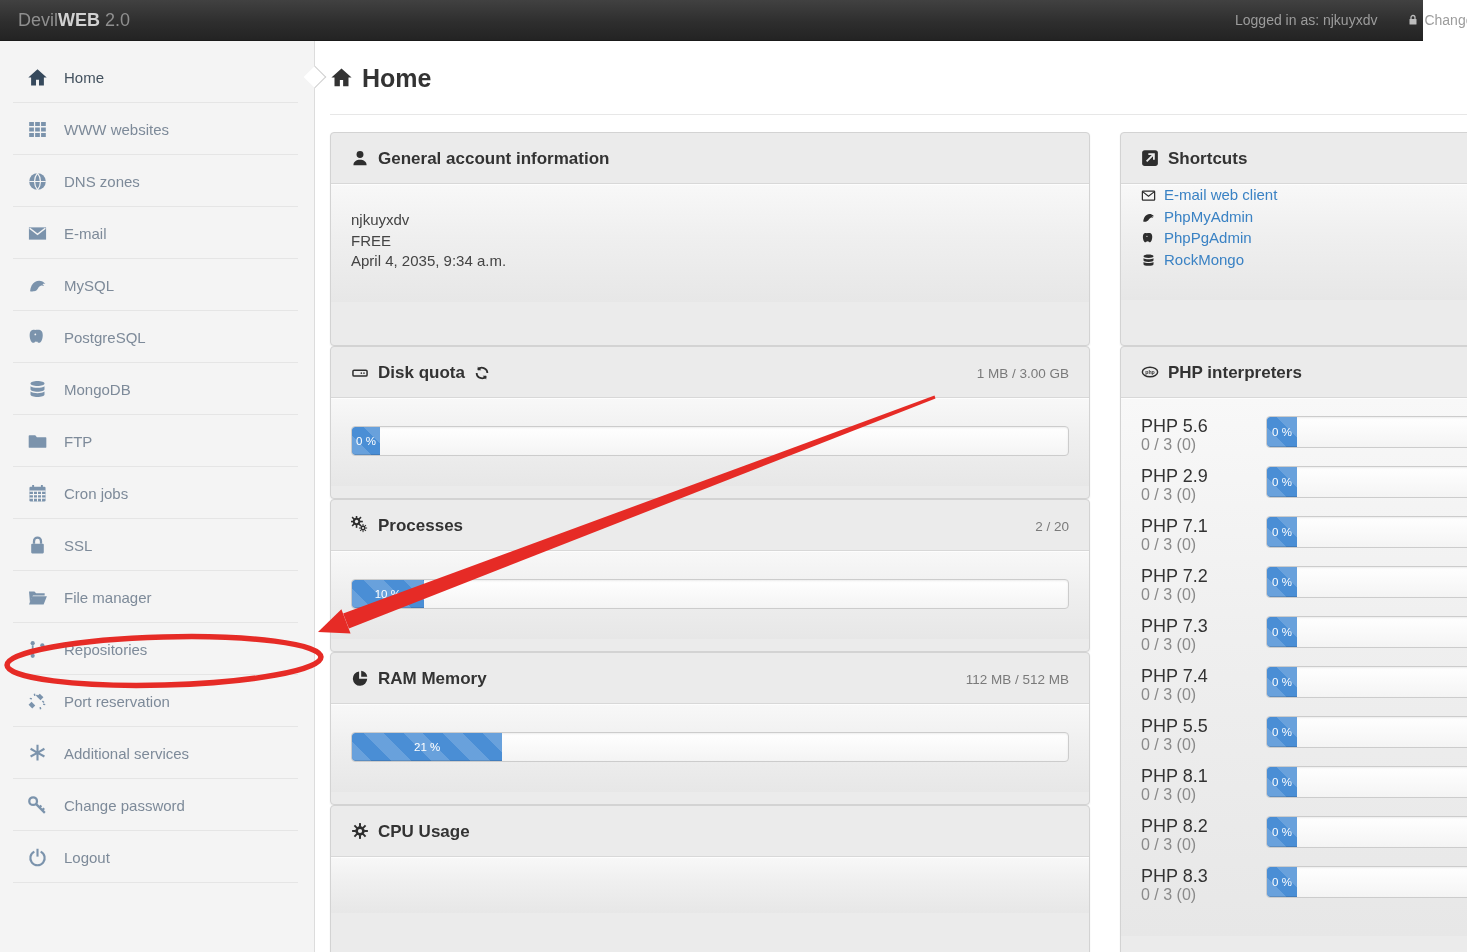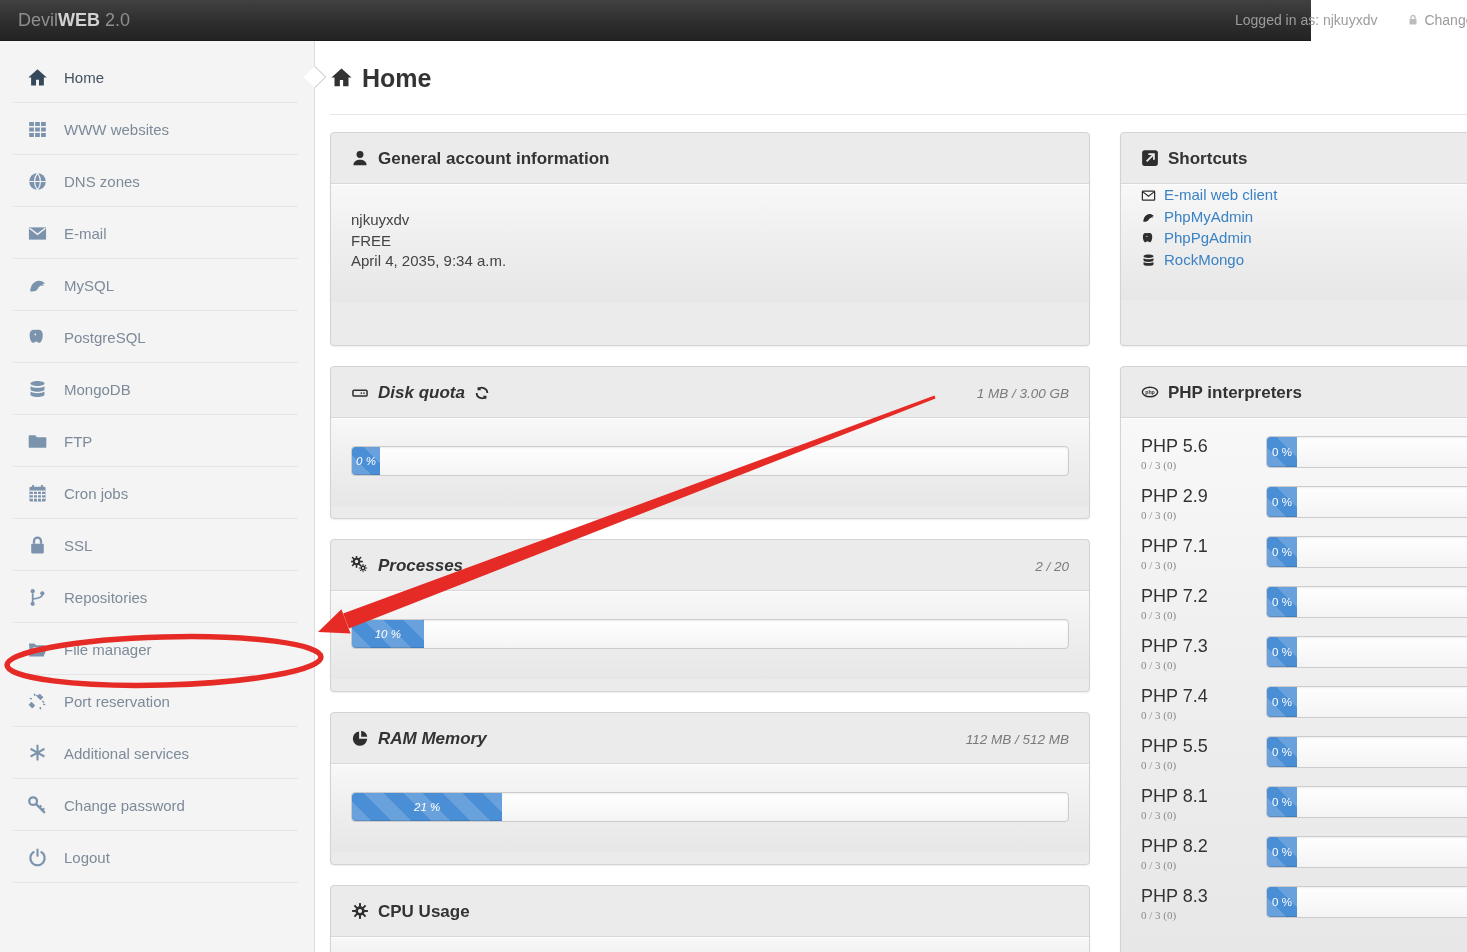--- a/index.html
+++ b/index.html
@@ -4,21 +4,21 @@
 <style>
   html,body{margin:0;padding:0;}
   body{
     width:1467px;height:952px;overflow:hidden;position:relative;
     background:#fff;
     font-family:"Liberation Sans","DejaVu Sans",sans-serif;
     color:#444;
   }
   
   .topbar{
-    position:absolute;top:0;left:0;width:1311px;height:40px;
+    position:absolute;top:0;left:0;width:1423px;height:40px;
     background:linear-gradient(180deg,#414141 0%,#2e2e2e 55%,#232323 100%);
     border-bottom:1px solid #1a1a1a;z-index:20;
   }
   .brand{position:absolute;left:18px;top:0;line-height:40px;font-size:18px;color:#8f8f8f;}
   .brand b{color:#d2d2d2;font-weight:bold;}
   .topbar-right{position:absolute;left:1235px;top:0;height:40px;line-height:40px;
     white-space:nowrap;font-size:14px;color:#9c9c9c;}
   .topbar-right .chg{margin-left:30px;color:#9c9c9c;text-decoration:none;}
   .lock-glyph{display:inline-block;width:12px;height:12px;vertical-align:-1px;margin-right:5px;}
   .lock-glyph svg{width:100%;height:100%;fill:#bdbdbd;}
@@ -50,36 +50,36 @@
     border-bottom:1px solid #e7e7e7;
   }
   .pt-icon{display:inline-block;width:23px;height:23px;margin-right:9px;vertical-align:-2px;color:#333;}
   .pt-icon svg{width:100%;height:100%;fill:currentColor;}
   .cols{display:flex;margin-top:17px;}
   .main-col{width:760px;flex:none;margin-right:30px;}
   .right-col{width:560px;flex:none;}
   
   .panel{
     background:#ebebeb;border:1px solid #d3d3d3;border-radius:4px;
-    box-shadow:0 1px 2px rgba(0,0,0,.07);margin-bottom:20px;position:relative;overflow:hidden;
+    box-shadow:0 1px 2px rgba(0,0,0,.07);position:relative;overflow:hidden;
   }
   .panel-hd{padding:16px 20px 14px 20px;position:relative;}
   .panel-title{font-size:17px;font-weight:bold;color:#333;}
   .hd-icon{display:inline-block;width:18px;height:18px;margin-right:9px;vertical-align:-3px;color:#2e2e2e;}
   .hd-icon svg{width:100%;height:100%;fill:currentColor;}
   .hd-icon.sm{width:16px;height:16px;margin-left:9px;margin-right:0;}
   .panel-counter{position:absolute;right:20px;top:19px;font-size:13.5px;color:#7a7a7a;}
   .panel-bd{
     border-top:1px solid #d8d8d8;
     background:linear-gradient(180deg,#f8f8f8 0%,#efefef 45%,#e7e7e7 100%);
     box-shadow:inset 0 1px 0 #fdfdfd;
     padding:26px 20px 30px 20px;
   }
   .p-acct{height:214px;box-sizing:border-box;}
-  .p-meter{height:153px;box-sizing:border-box;font-style:italic;}
+  .p-meter{height:153px;box-sizing:border-box;}
   .p-meter .panel-bd{padding-top:28px;}
   .p-short{height:214px;box-sizing:border-box;}
   .p-php{height:860px;box-sizing:border-box;}
   .p-cpu{height:240px;box-sizing:border-box;}
   
   .acct-row{display:flex;line-height:20.5px;font-size:15px;}
   .acct-label{width:295px;flex:none;color:#444;}
   .acct-value{color:#444;}
   
   .ptrack{
@@ -98,21 +98,21 @@
   
   .short-list{font-size:15px;line-height:21.5px;padding-top:0;}
   .short-link{display:flex;align-items:center;color:#3a82c4;text-decoration:none;}
   .short-ic{width:15px;height:15px;margin-right:8px;color:#2e2e2e;flex:none;}
   .short-ic svg{width:100%;height:100%;fill:currentColor;}
   
   .php-body{padding:18px 20px 20px 20px;}
   .php-row{display:flex;align-items:flex-start;height:50px;}
   .php-meta{width:125px;flex:none;padding-top:1px;}
   .php-version{font-size:18px;color:#333;line-height:19px;}
-  .php-usage{font-size:11px;color:#8a8a8a;line-height:18px;font-family:Liberation Serif, serif;}
+  .php-usage{font-size:16px;color:#8a8a8a;line-height:18px;}
   .php-track{flex:1;height:30px;}
   
   .overlay{position:absolute;top:0;left:0;z-index:50;pointer-events:none;}
 </style>
 </head>
 <body>
 
 <div class="topbar">
   <div class="brand"><span>Devil</span><b>WEB</b><span> 2.0</span></div>
   <div class="topbar-right">
@@ -210,36 +210,36 @@
           <svg viewBox="0 0 24 24">
             <rect x="4.8" y="10" width="14.4" height="11" rx="1.2"></rect>
             <path d="M8 10V7a4 4 0 018 0v3" fill="none" stroke="currentColor" stroke-width="2.6"></path>
           </svg>
         </span>
         <span class="side-label">SSL</span>
       </div>
       <div class="side-item">
         <span class="side-ic">
           <svg viewBox="0 0 24 24">
+            <path d="M2.3 5h6.2l2 2h9.7v2.6H6.8L3.4 18z"></path>
+            <path d="M6 10.6h16.7L19 20H2.3z"></path>
+          </svg>
+        </span>
+        <span class="side-label">File manager</span>
+      </div>
+      <div class="side-item">
+        <span class="side-ic">
+          <svg viewBox="0 0 24 24">
             <circle cx="6.5" cy="4.8" r="2.4"></circle>
             <circle cx="6.5" cy="19.2" r="2.4"></circle>
             <circle cx="17.5" cy="7.2" r="2.4"></circle>
             <path d="M6.5 7v10M6.5 13.5c6.5 0 11-2.5 11-4.3" fill="none" stroke="currentColor" stroke-width="2"></path>
           </svg>
         </span>
         <span class="side-label">Repositories</span>
-      </div>
-      <div class="side-item">
-        <span class="side-ic">
-          <svg viewBox="0 0 24 24">
-            <path d="M2.3 5h6.2l2 2h9.7v2.6H6.8L3.4 18z"></path>
-            <path d="M6 10.6h16.7L19 20H2.3z"></path>
-          </svg>
-        </span>
-        <span class="side-label">File manager</span>
       </div>
       <div class="side-item">
         <span class="side-ic">
           <svg viewBox="0 0 24 24">
             <path d="M14.6 3l4.2 4.2-3.4 3.4-4.2-4.2z"></path>
             <path d="M5.2 12.4l4.2 4.2-3.4 3.4L1.8 15.8z"></path>
             <path d="M12.6 6.4L10.8 4.6M19.4 13.2l-1.8-1.8M3.2 8.4l2.4.6M8.4 3.2l.6 2.4M20.8 15.6l-2.4-.6M15.6 20.8l-.6-2.4" stroke="currentColor" stroke-width="1.7" fill="none"></path>
           </svg>
         </span>
         <span class="side-label">Port reservation</span>

